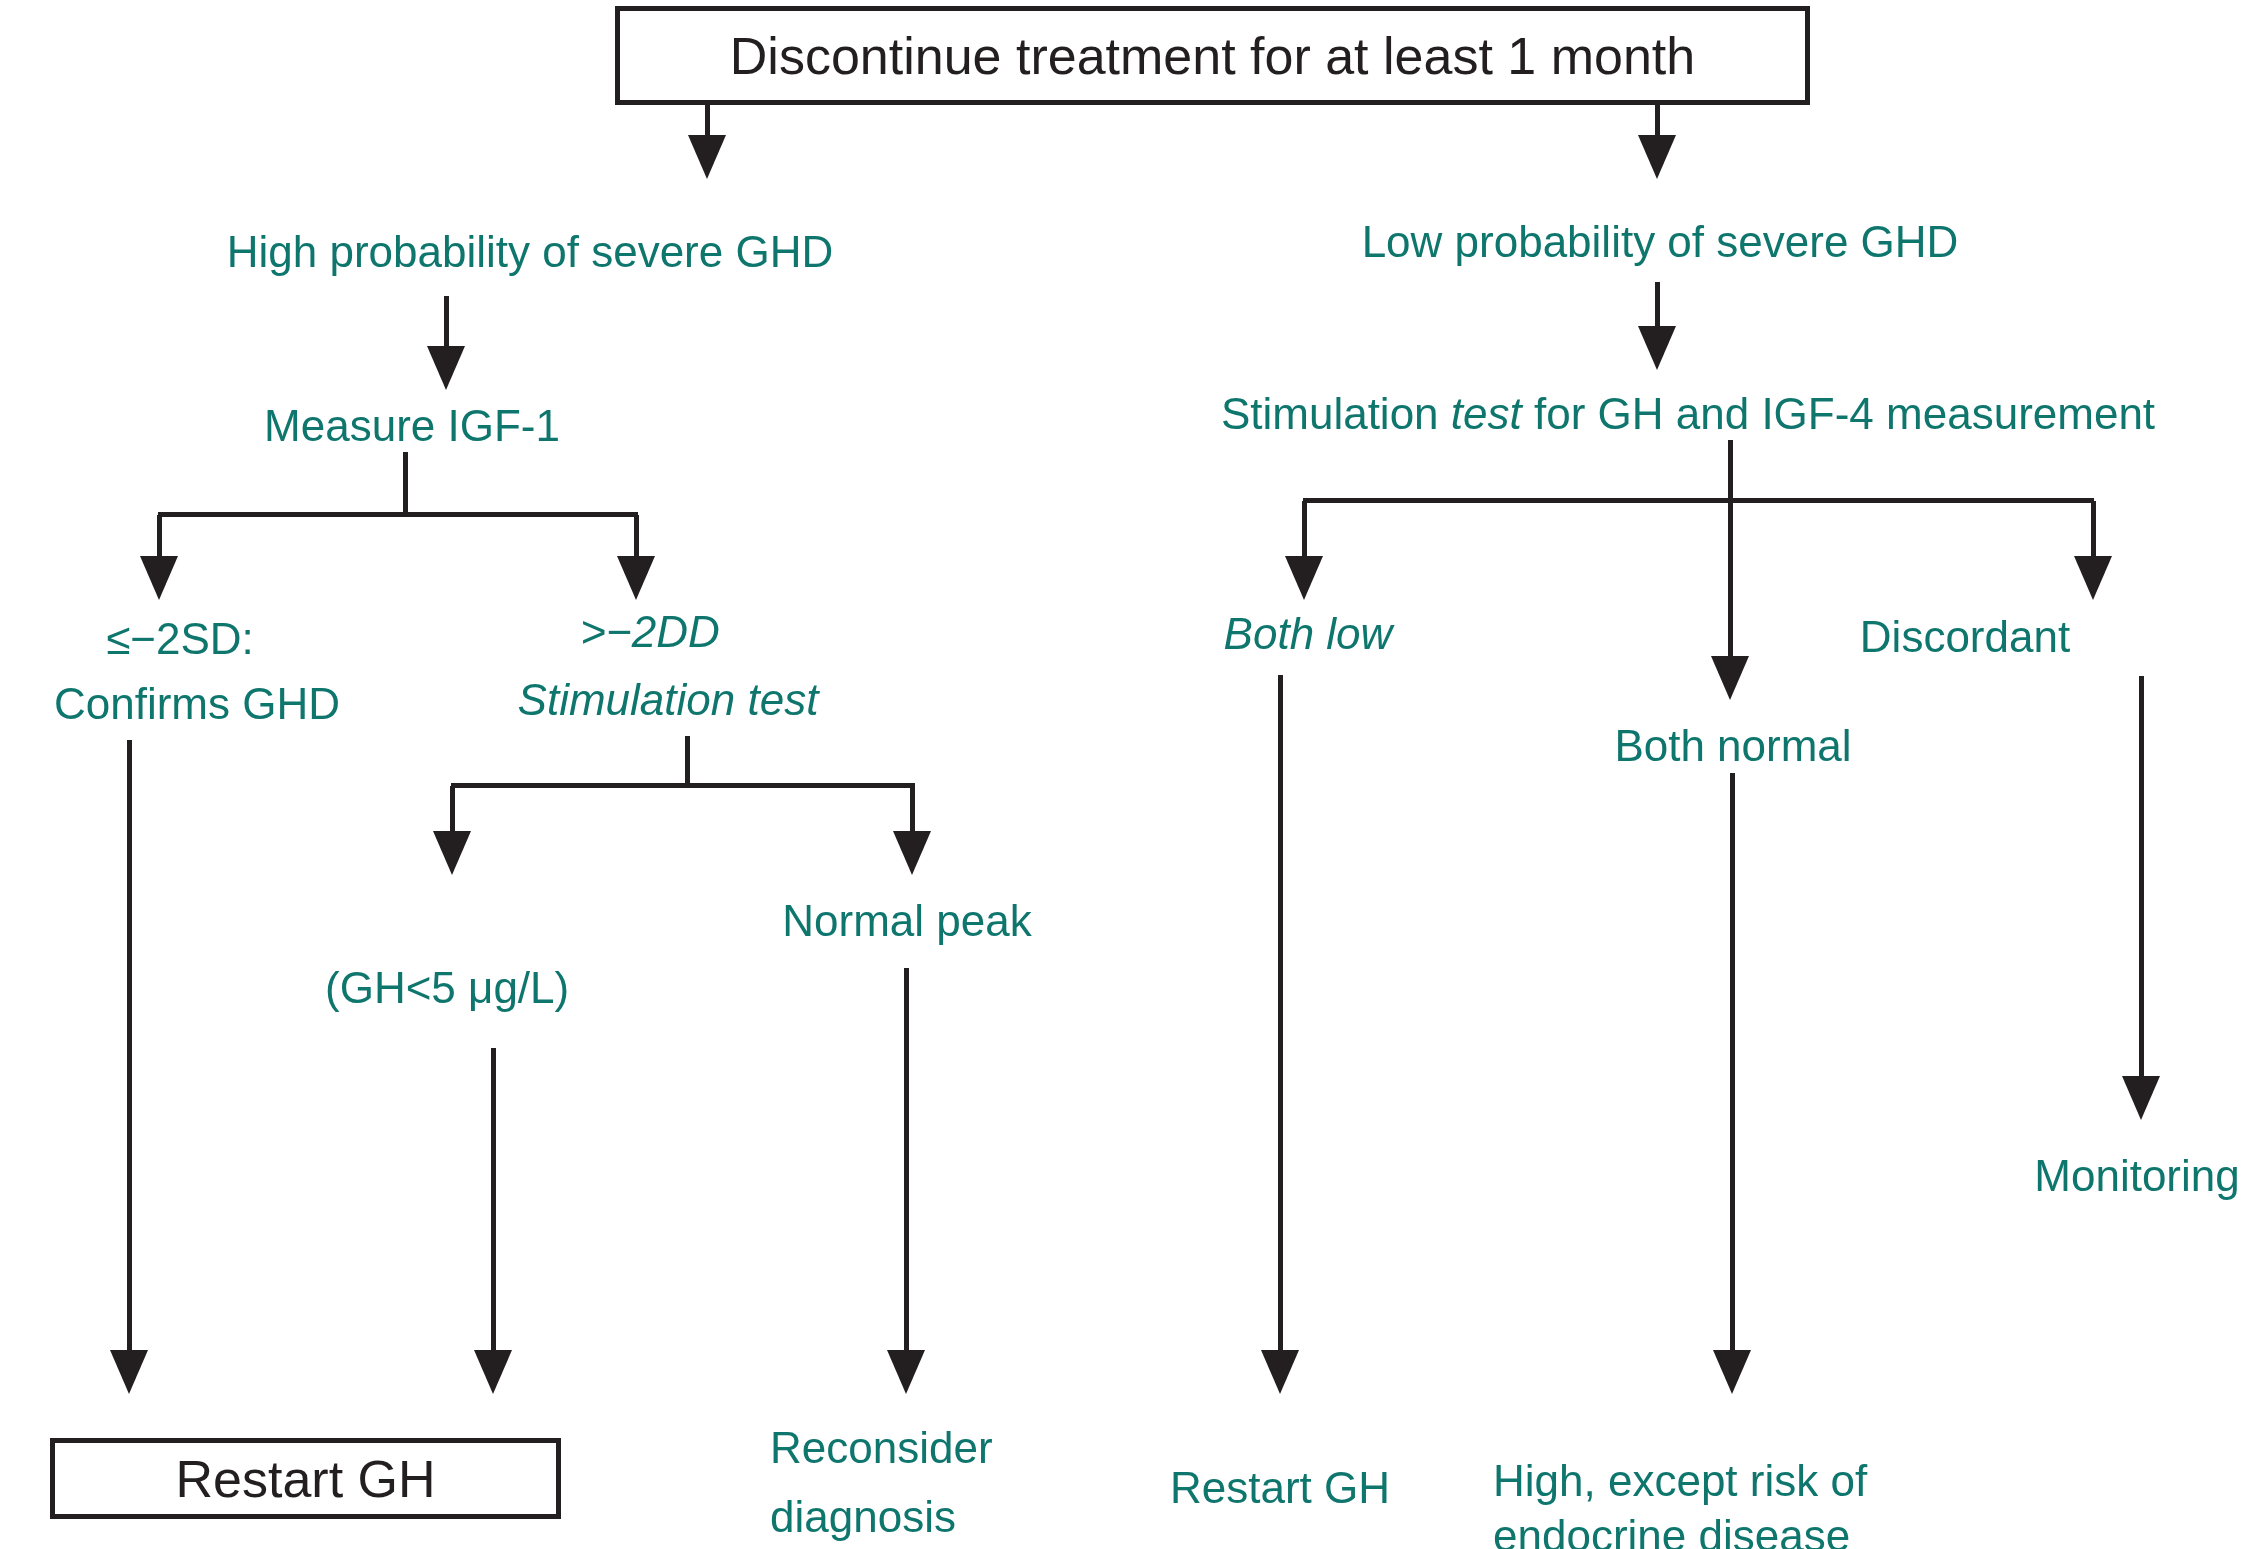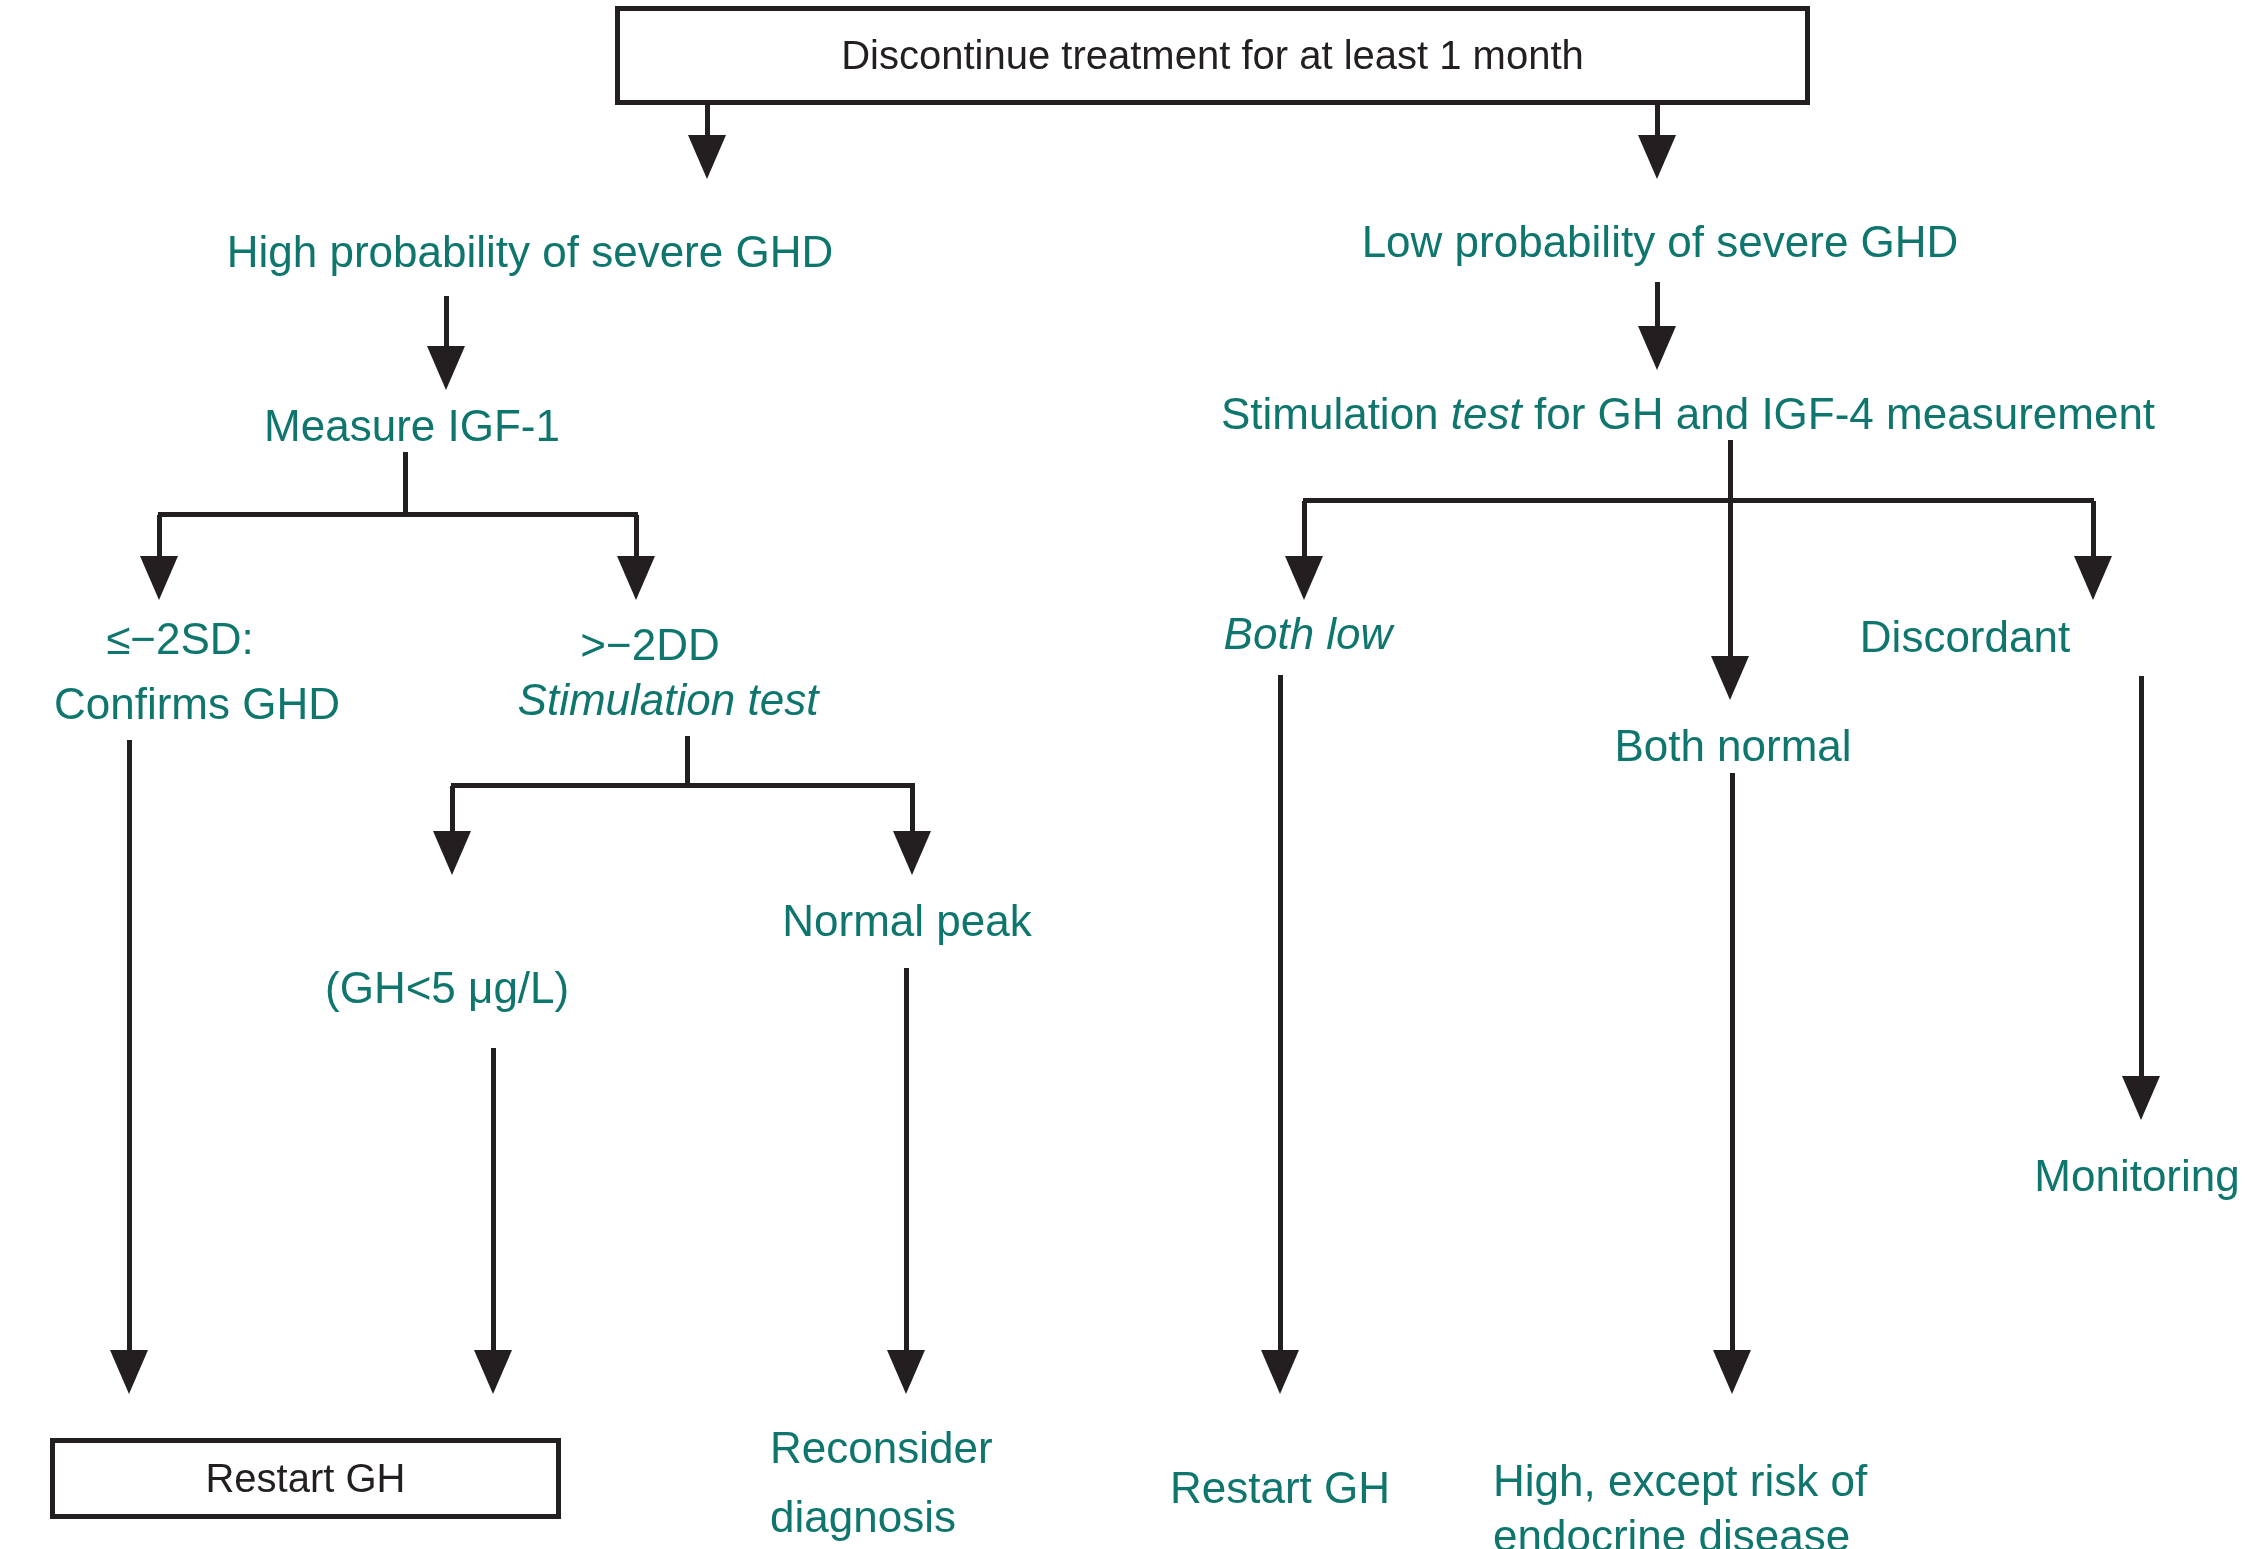--- a/index.html
+++ b/index.html
@@ -10,21 +10,21 @@
   .lbl{position:absolute;font-size:44px;line-height:56px;white-space:nowrap;color:#0f766e;}
   .ctr{text-align:center;}
   .it{font-style:italic;}
   .vline,.hline{position:absolute;background:#231f20;}
   .vline{width:5px;}
   .hline{height:5px;}
   .head{position:absolute;width:0;height:0;
     border-left:19px solid transparent;border-right:19px solid transparent;
     border-top:44px solid #231f20;}
   .box{position:absolute;box-sizing:border-box;border:5px solid #231f20;background:#ffffff;
-    display:flex;align-items:center;justify-content:center;font-size:40px;}
+    display:flex;align-items:center;justify-content:center;font-size:52px;}
 </style>
 </head>
 <body>
 
 <div class="stage">
 
   <div class="box" style="left:615px;top:6px;width:1195px;height:99px;">
     <span>Discontinue treatment for at least 1 month</span>
   </div>
 
@@ -46,21 +46,21 @@
 
   <div class="vline" style="left:403px;top:452px;height:63px;"></div>
   <div class="hline" style="left:158px;top:512px;width:480px;"></div>
   <div class="vline" style="left:157px;top:515px;height:41px;"></div>
   <div class="head" style="left:140px;top:556px;"></div>
   <div class="vline" style="left:634px;top:515px;height:41px;"></div>
   <div class="head" style="left:617px;top:556px;"></div>
 
   <div class="lbl ctr" style="left:0px;top:611px;width:360px;">≤−2SD:</div>
   <div class="lbl ctr" style="left:17px;top:676px;width:360px;">Confirms GHD</div>
-  <div class="lbl ctr" style="left:470px;top:617px;width:360px;">&gt;−2DD</div>
+  <div class="lbl ctr" style="left:470px;top:604px;width:360px;font-style:italic;">&gt;−2DD</div>
   <div class="lbl ctr it" style="left:488px;top:672px;width:360px;">Stimulation test</div>
 
   <div class="vline" style="left:685px;top:736px;height:50px;"></div>
   <div class="hline" style="left:451px;top:783px;width:464px;"></div>
   <div class="vline" style="left:450px;top:786px;height:45px;"></div>
   <div class="head" style="left:433px;top:831px;"></div>
   <div class="vline" style="left:910px;top:786px;height:45px;"></div>
   <div class="head" style="left:893px;top:831px;"></div>
 
   <div class="lbl" style="left:325px;top:960px;">(GH&lt;5 μg/L)</div>

